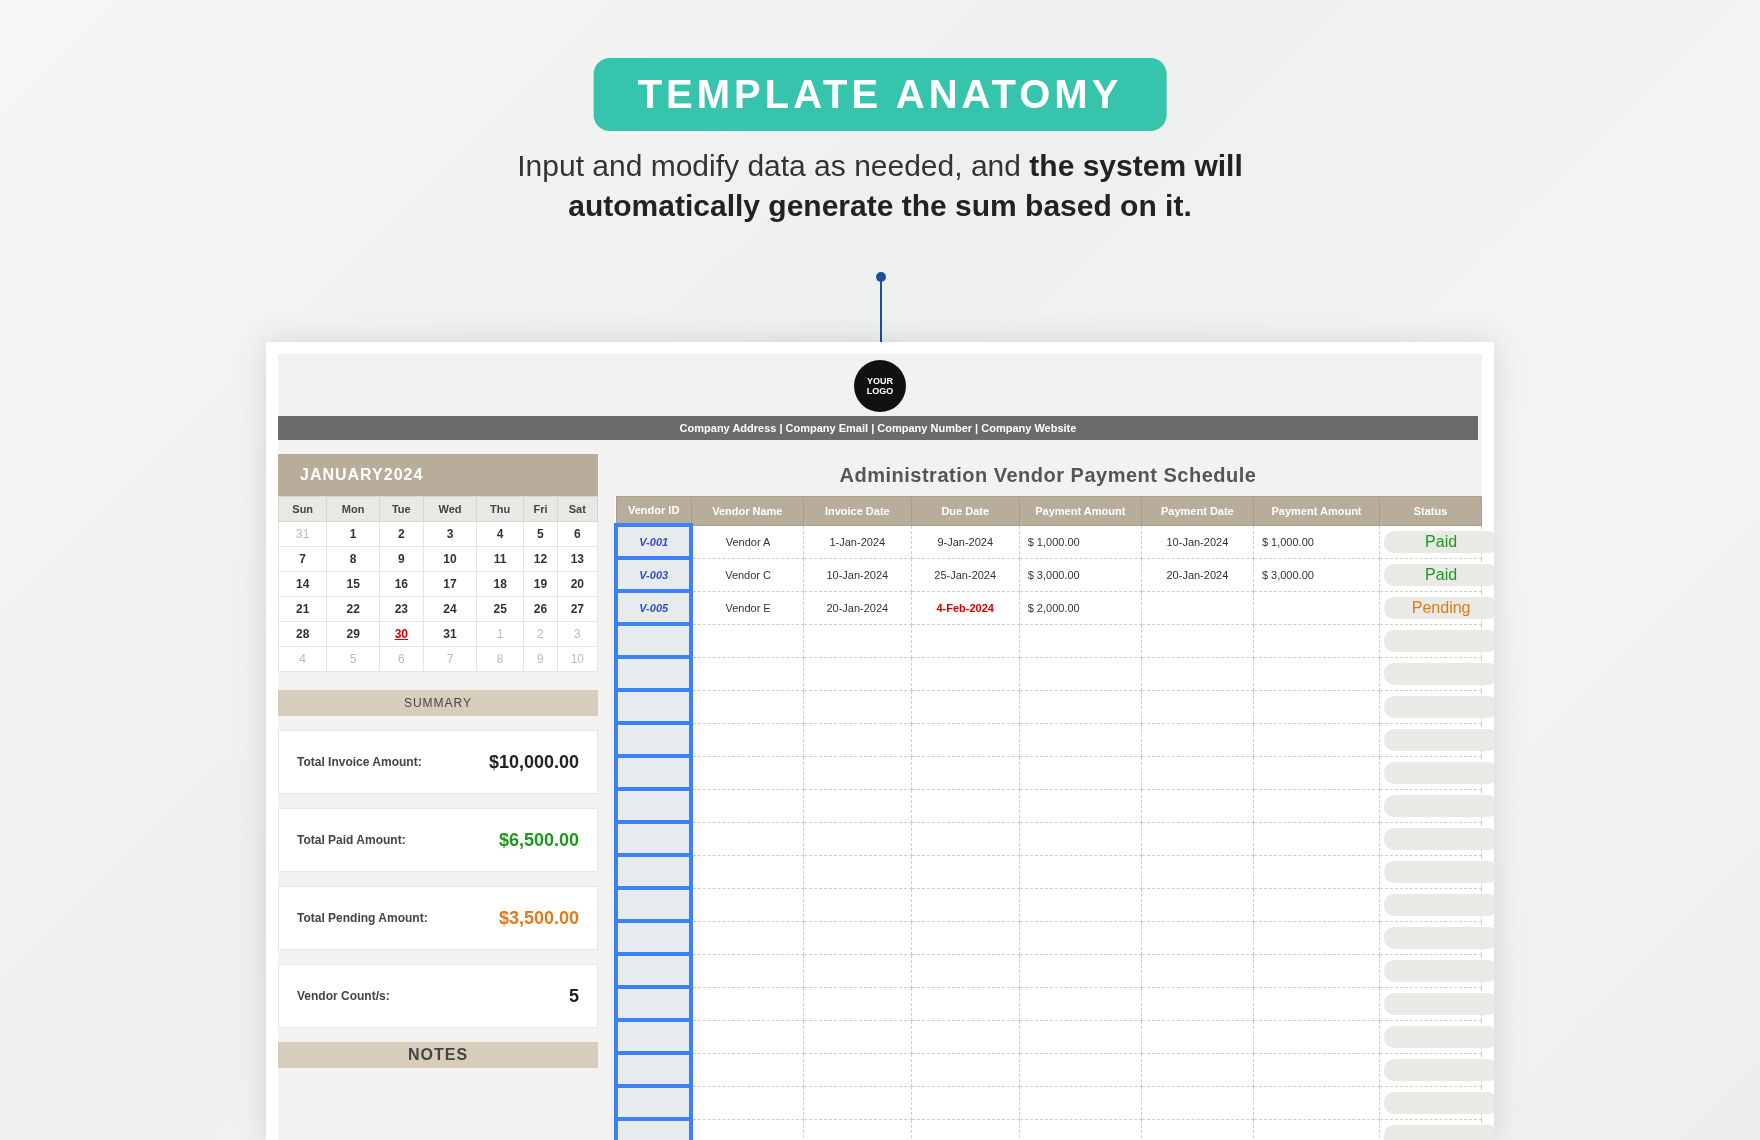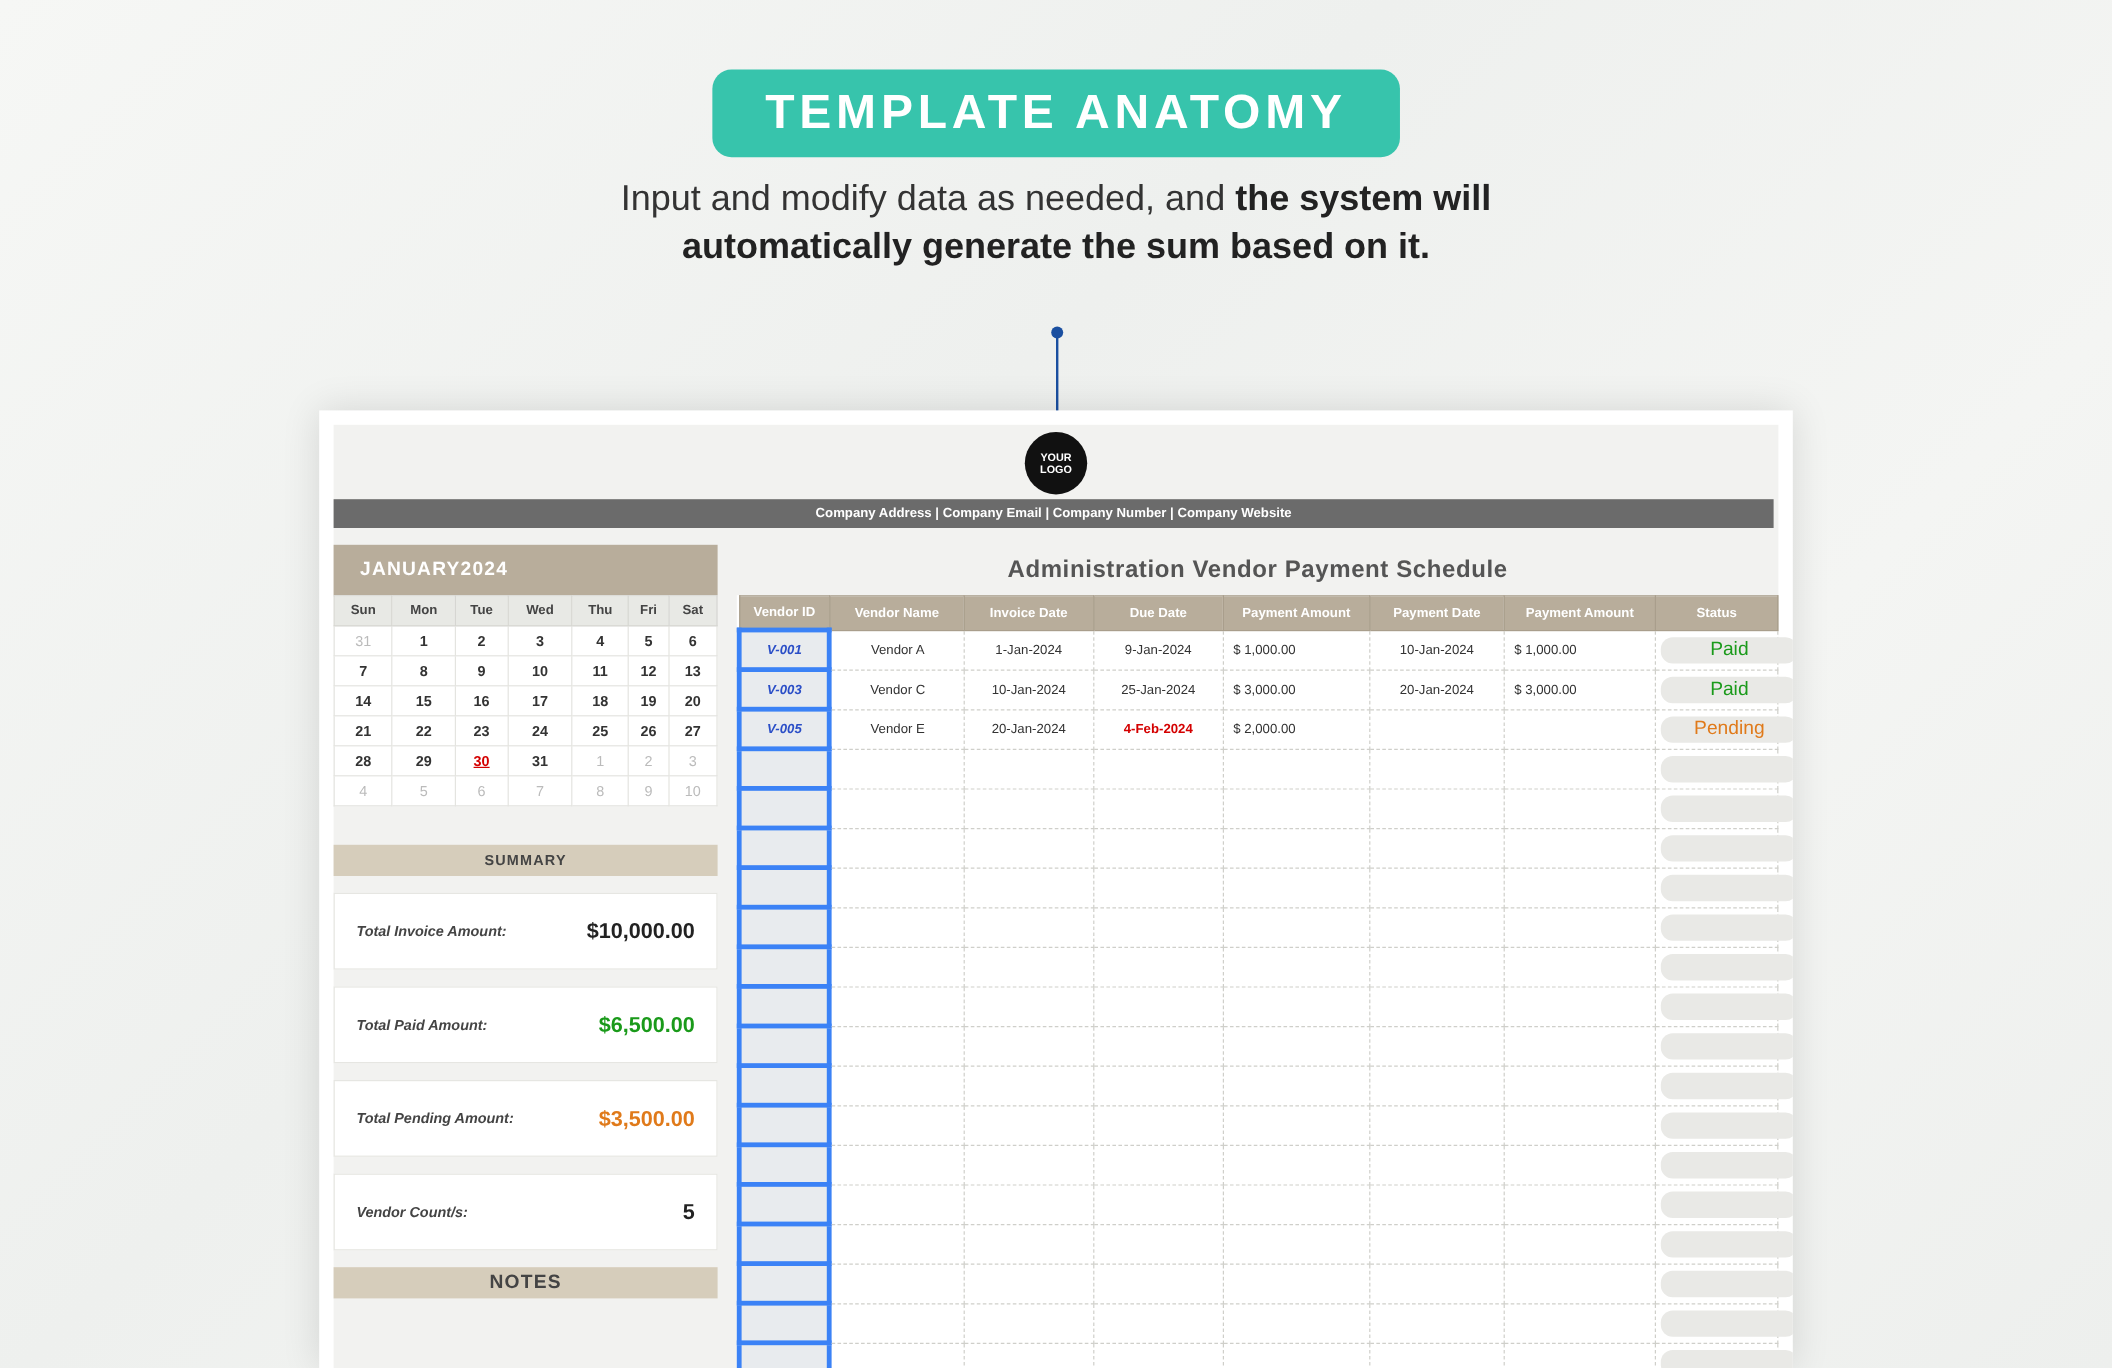--- a/index.html
+++ b/index.html
@@ -14,23 +14,23 @@
   .sheet-inner{position:absolute;left:12px;right:12px;top:12px;bottom:0;background:#f2f2f0}
   .logo{position:absolute;left:50%;top:6px;transform:translateX(-50%);width:52px;height:52px;border-radius:50%;background:#111;color:#fff;display:flex;align-items:center;justify-content:center;font-size:9px;text-align:center;line-height:10px;font-weight:700}
   .infobar{position:absolute;left:0;right:4px;top:62px;height:24px;background:#6b6b6b;color:#fff;font-size:11px;display:flex;align-items:center;justify-content:center;font-weight:600}
   .cal{position:absolute;left:0;top:100px;width:320px}
   .cal-head{height:42px;background:#b8ad9b;color:#fff;display:flex;align-items:center;justify-content:flex-start;padding:0 22px;font-weight:700;font-size:16px;letter-spacing:1px}
   .cal-grid{border-collapse:collapse;width:100%;background:#fff}
   .cal-grid th{background:#e8e9e5;font-size:11px;font-weight:700;padding:6px 0;color:#444;border:1px solid #d6d6d2}
   .cal-grid td{font-size:12px;text-align:center;padding:5px 0;border:1px solid #e4e4e0;color:#333;font-weight:600}
   .cal-grid td.fade{color:#bbb;font-weight:400}
   .cal-grid td.today{color:#d40000;text-decoration:underline;font-weight:700}
-  .sum-head{margin-top:32px;height:26px;background:#d6cdbb;color:#444;font-size:12px;font-weight:700;display:flex;align-items:center;justify-content:center;letter-spacing:1px}
+  .sum-head{margin-top:18px;height:26px;background:#d6cdbb;color:#444;font-size:12px;font-weight:400;display:flex;align-items:center;justify-content:center;letter-spacing:1px}
   .sum-box{margin-top:14px;height:62px;background:#fff;border:1px solid #e6e6e2;display:flex;align-items:center;justify-content:space-between;padding:0 18px}
-  .sum-box .lbl{font-size:12px;font-style:italic;font-weight:700;color:#444}
+  .sum-box .lbl{font-size:12px;font-weight:700;color:#444}
   .sum-box .val{font-size:18px;font-weight:800}
   .v-black{color:#222}.v-green{color:#1a9a1a}.v-orange{color:#e07a1a}
   .notes-head{margin-top:14px;height:26px;background:#d6cdbb;color:#444;font-size:16px;font-weight:700;display:flex;align-items:center;justify-content:center;letter-spacing:1px}
   .main{position:absolute;left:336px;top:100px;right:0}
   .main-title{height:42px;color:#555;font-size:20px;font-weight:800;display:flex;align-items:center;justify-content:center;letter-spacing:.5px}
   .grid{border-collapse:collapse;width:100%;table-layout:fixed;background:#fff}
   .grid th{background:#b8ad9b;color:#fff;font-size:11px;font-weight:700;padding:7px 4px;border:1px solid #a99e8c}
   .grid td{font-size:11px;padding:5px 4px;border:1px dashed #cfcfca;text-align:center;height:14px;color:#333;background:#fff}
   .grid td.idcol{background:#e8ebee;color:#2a4ec7;font-style:italic;font-weight:700;border:4px solid #3b82f6}
   .grid td.amt{text-align:left;padding-left:8px}

